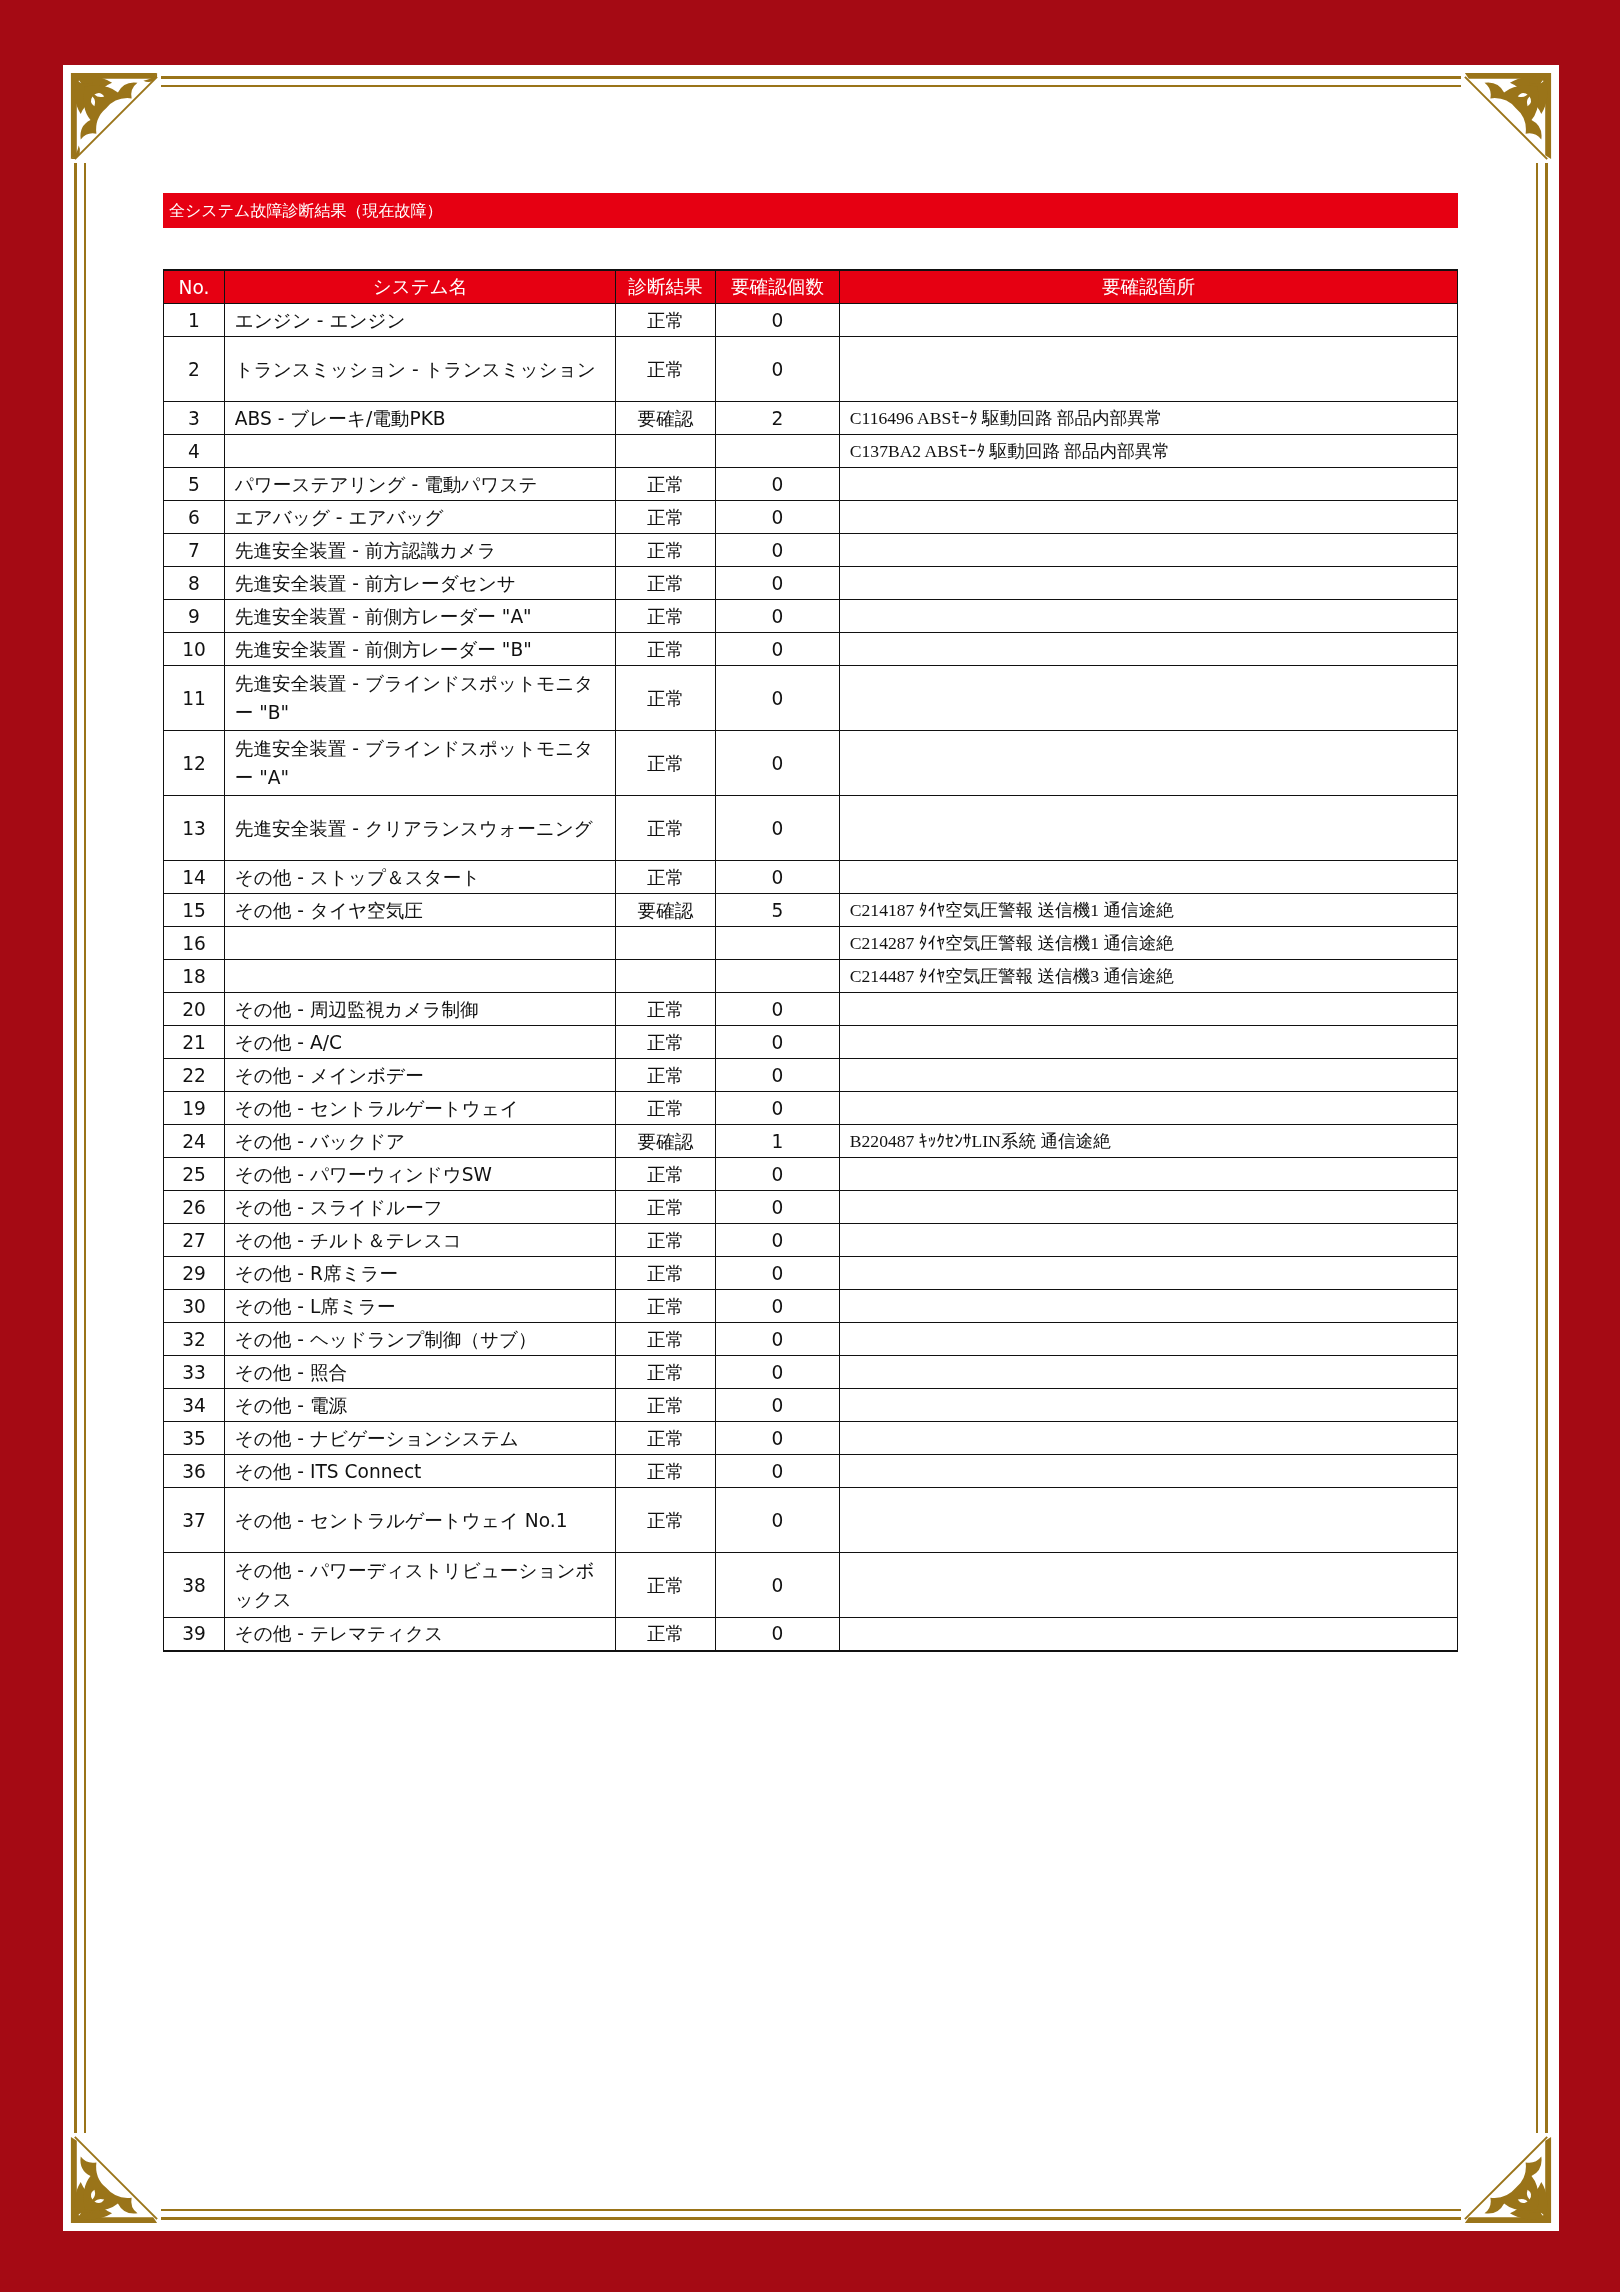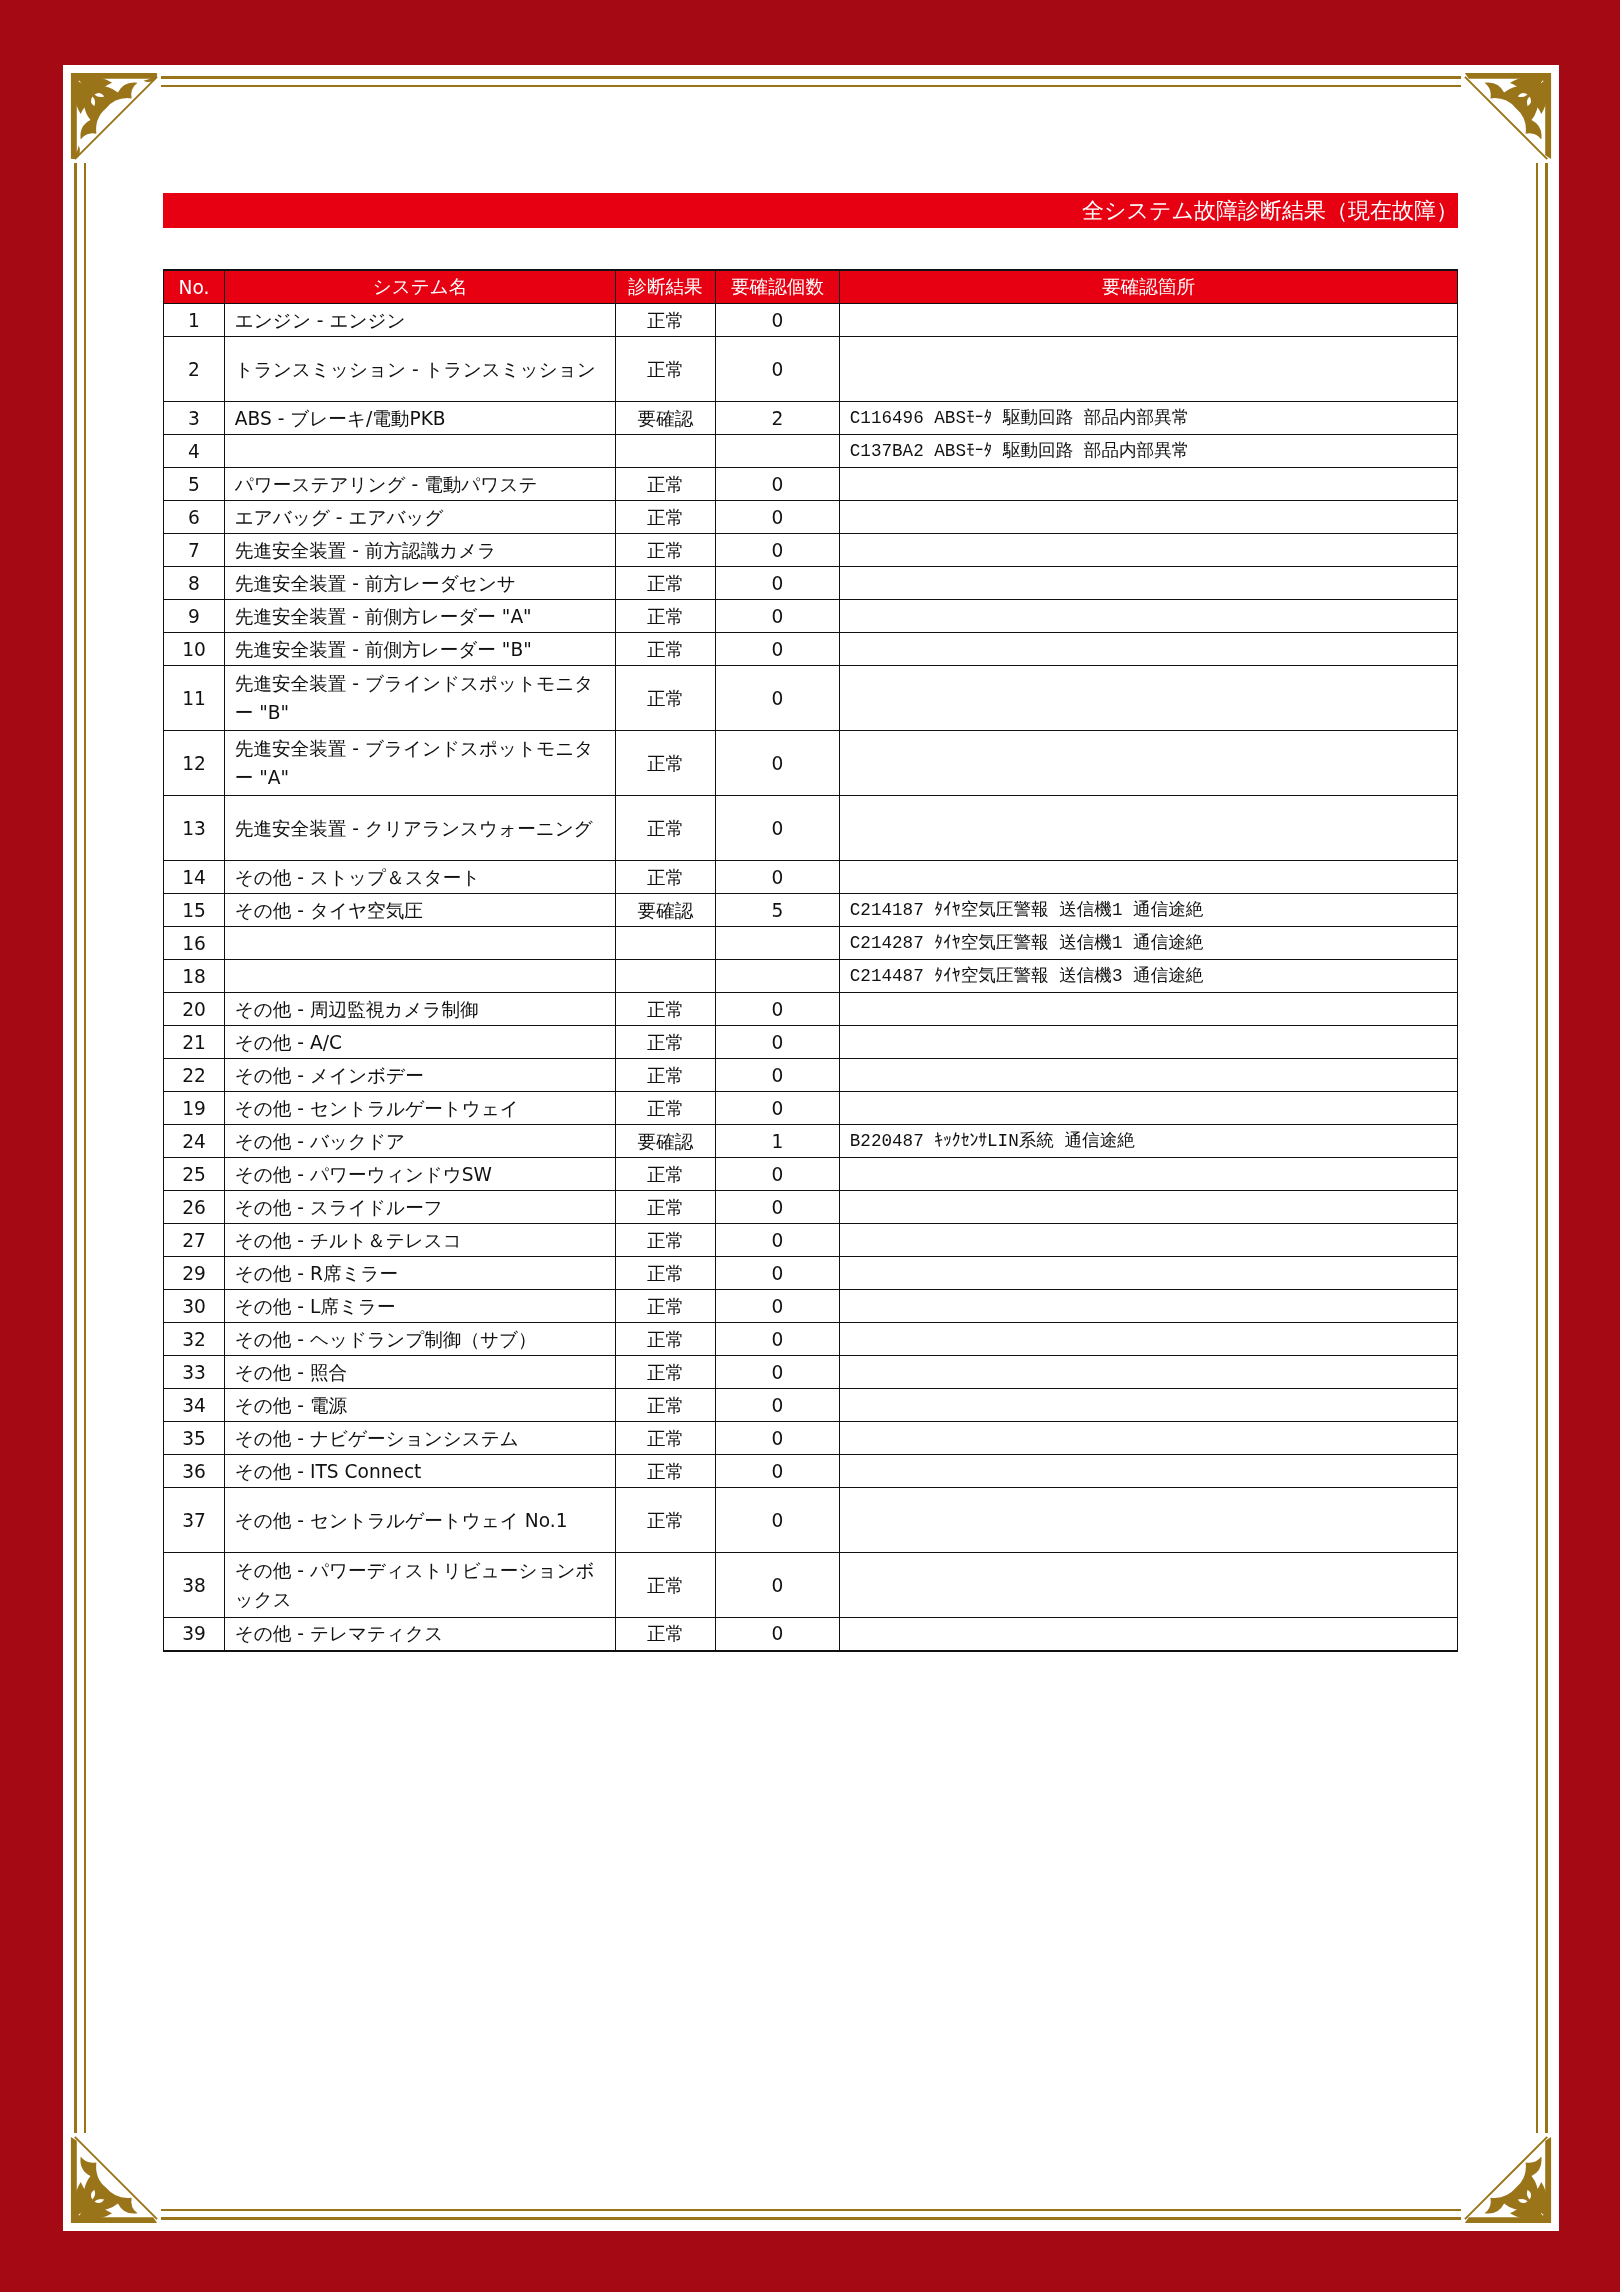--- a/index.html
+++ b/index.html
@@ -36,26 +36,25 @@
     .corner.tr { right: 3.9px; top: 3.9px; transform: scaleX(-1); }
     .corner.bl { left: 3.9px; bottom: 3.9px; transform: scaleY(-1); }
     .corner.br { right: 3.9px; bottom: 3.9px; transform: scale(-1,-1); }
 
     .title-bar {
       position: absolute;
       left: 163px; top: 193px;
       width: 1295px; height: 35px;
       background: #E60012;
       color: #ffffff;
-      font-size: 22px;
+      font-size: 16px;
       line-height: 35px;
       padding-left: 5.9px;
       box-sizing: border-box;
       white-space: nowrap;
-      text-align: right;
     }
 
     table.diag {
       position: absolute;
       left: 163px; top: 269px;
       width: 1295px;
       border-collapse: collapse;
       table-layout: fixed;
       font-size: 18.6px;
       color: #111111;
@@ -76,21 +75,21 @@
       border: 1.5px solid #111111;
       height: 33px;
       padding: 0 9.8px;
       box-sizing: border-box;
       vertical-align: middle;
       line-height: 29px;
     }
     table.diag tr.tall td { height: 65px; }
     table.diag tr:last-child td { border-bottom: 2.9px solid #111111; margin-top: 36px; }
     td.c-no, td.c-res, td.c-cnt { text-align: center; padding: 0; }
-    td.c-loc { font-family: Liberation Mono, monospace; font-size: 17.6px; }
+    td.c-loc { font-family: Liberation Serif, serif; font-size: 17.6px; }
     col.w-no { width: 61px; }
     col.w-name { width: 391px; }
     col.w-res { width: 100px; }
     col.w-cnt { width: 124px; }
     col.w-loc { width: 618px; }
   </style>
 </head>
 <body>
 
 <div class="paper">

